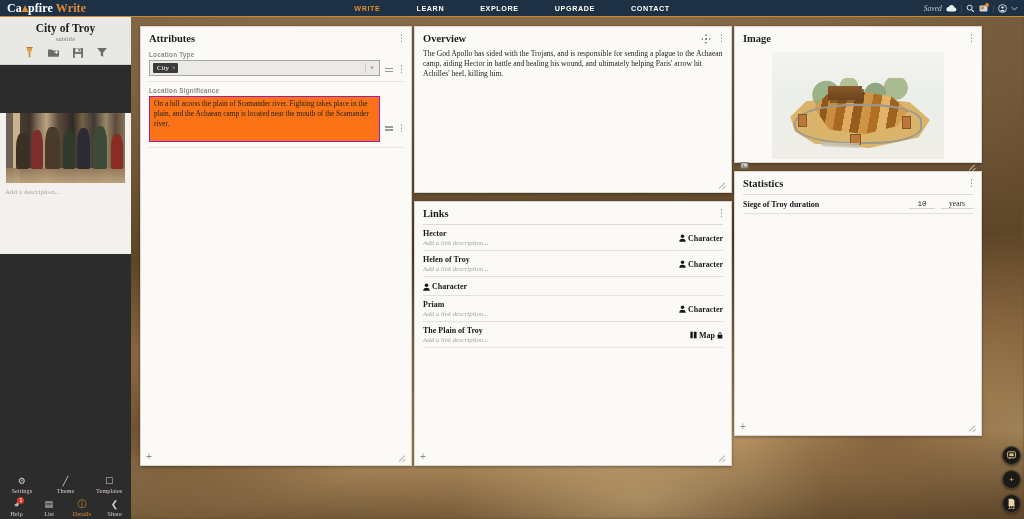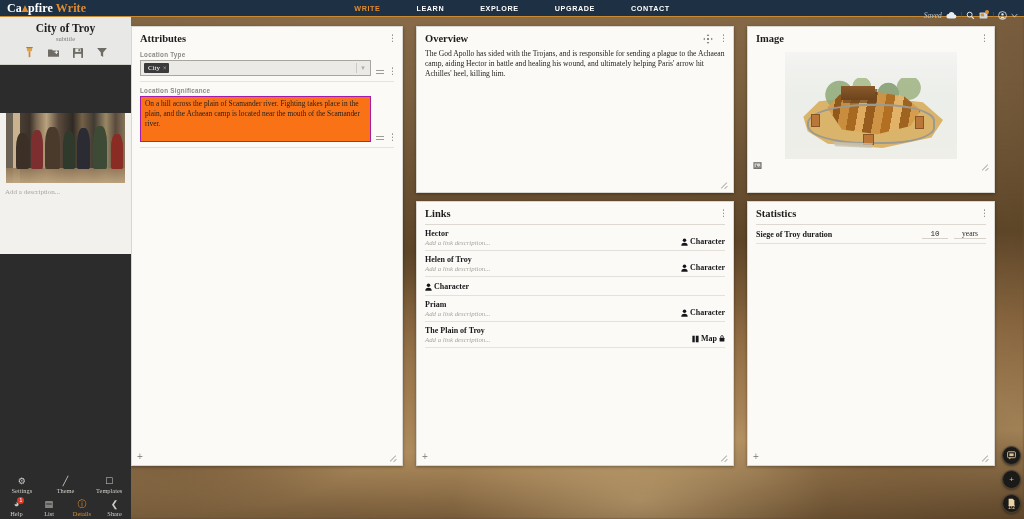--- a/index.html
+++ b/index.html
@@ -50,21 +50,21 @@
     pointer-events: none;
   }
   #nav-center a {
     pointer-events: auto;
     font-family: "Liberation Sans", sans-serif;
     font-size: 7.2px; font-weight: bold; letter-spacing: .6px;
     color: #ffffff; text-decoration: none;
   }
   #nav-center a.active { color: #e08b2e; }
   #nav-right {
-    position: absolute; right: 6px; top: 7px; height: 17px;
+    position: absolute; right: 6px; top: 0; height: 17px;
     display: flex; align-items: center; gap: 4px;
   }
   #nav-right .saved {
     font-family: "Liberation Serif", serif;
     font-style: italic; font-size: 7.5px; color: #b9c4ce;
   }
   #nav-right .nicon {
     color: #e7ecf1; display: inline-flex; align-items: center;
   }
   #nav-right .sep { color: #566a7e; font-size: 8px; }
@@ -149,22 +149,22 @@
   #sb-toolbar .badge {
     position: absolute; left: 50%; margin-left: 1px; top: 1px;
     background: #d93a2b; color: #fff; border-radius: 50%;
     font-family: "Liberation Sans", sans-serif;
     font-size: 5px; line-height: 7px; width: 7px; height: 7px;
     text-align: center;
   }
 
   
   #board {
-    position: absolute; left: 131px; top: 26px; right: 18px;
-    display: flex; gap: 13px; align-items: flex-start;
+    position: absolute; left: 140px; top: 26px; right: 18px;
+    display: flex; gap: 2px; align-items: flex-start;
     z-index: 20;
   }
   .col { display: flex; flex-direction: column; gap: 8px; }
   .col-attr { width: 272px; }
   .col-mid  { width: 318px; }
   .col-right{ width: 248px; }
 
   .panel {
     background: #fbfaf7;
     border: 1px solid #d9d6cf;
@@ -206,21 +206,21 @@
   .resize-h::before { width: 8px; bottom: 2px; }
   .resize-h::after  { width: 4px; bottom: 0px; right: 0; }
 
   
   .attr-field { padding: 2px 0 5px; }
   .attr-label {
     font-family: "Liberation Sans", sans-serif;
     font-size: 6.3px; font-weight: bold; color: #8d8a84;
     letter-spacing: .25px; margin-bottom: 2px;
   }
-  .attr-row { display: flex; align-items: flex-end; gap: 5px; }
+  .attr-row { display: flex; align-items: center; gap: 5px; }
   .attr-input {
     flex: 1; border: 1px solid #a9a6a0; background: #eceae6;
     min-height: 13px; display: flex; align-items: center;
     padding: 2px 3px; position: relative;
   }
   .tag {
     background: #3b3b3b; color: #fff;
     font-family: "Liberation Serif", serif;
     font-size: 7px; padding: 1px 3px 1px 4px;
     display: inline-flex; align-items: center; gap: 3px;
@@ -257,21 +257,21 @@
   .ov-text {
     font-family: "Liberation Serif", serif;
     font-size: 7.6px; line-height: 10px; color: #25241f;
     padding: 0 0 4px;
   }
 
   
   .link-row {
     border-top: 1px solid #e4e1da;
     padding: 4px 0 4px;
-    display: flex; align-items: flex-end;
+    display: flex; align-items: center;
   }
   .link-row:first-child { border-top: 1px solid #ddd9d1; }
   .link-left { flex: 1; }
   .link-name {
     font-family: "Liberation Serif", serif;
     font-weight: bold; font-size: 8px; color: #17171a;
   }
   .link-desc {
     font-family: "Liberation Serif", serif;
     font-style: italic; font-size: 6.8px; color: #aaa7a1; margin-top: 1px;
@@ -708,21 +708,21 @@
       </div>
       <div class="panel-foot">
         <span class="plus-btn">+</span>
         <span class="resize-h"></span>
       </div>
     </div>
   </div>
 
   <div class="col col-right">
 
-    <div class="panel" style="height:167px">
+    <div class="panel" style="height:137px">
       <div class="panel-head">
         <div class="panel-title">Image</div>
         <div class="head-icons">
           <span class="kebab">⋮</span>
         </div>
       </div>
       <div class="img-wrap">
         <div class="img-card">
           <div class="city">
             <div class="mound"></div>

